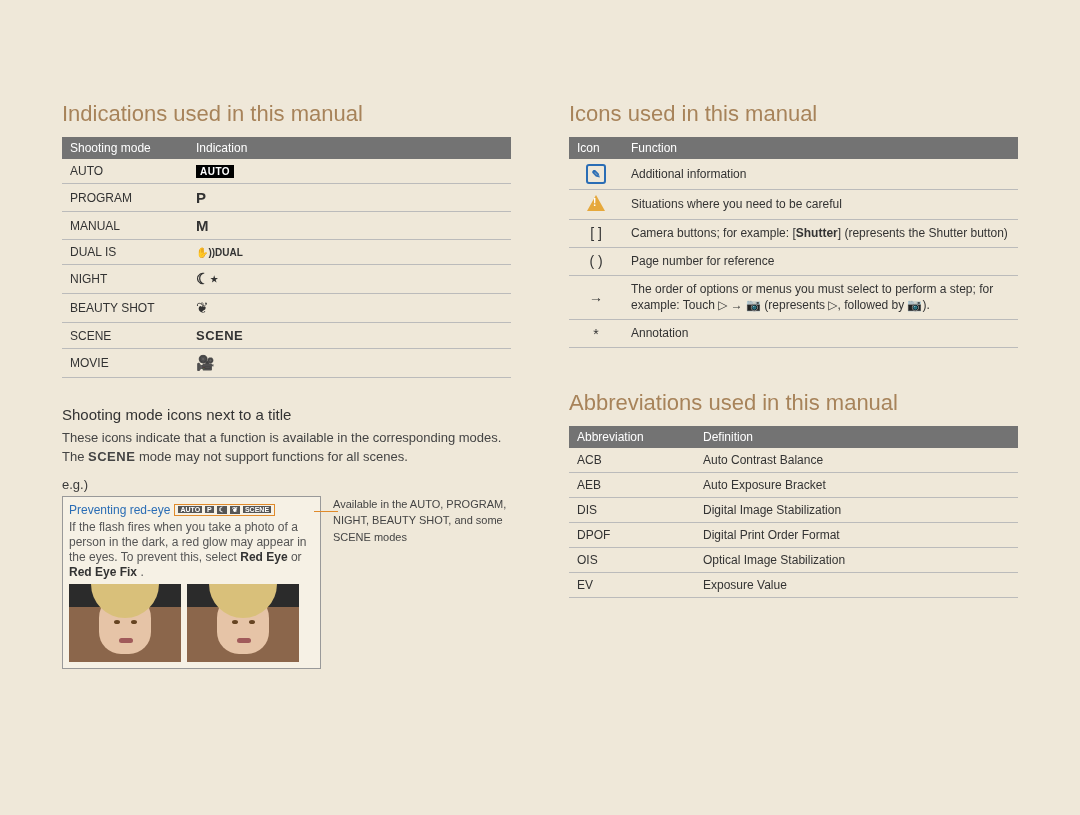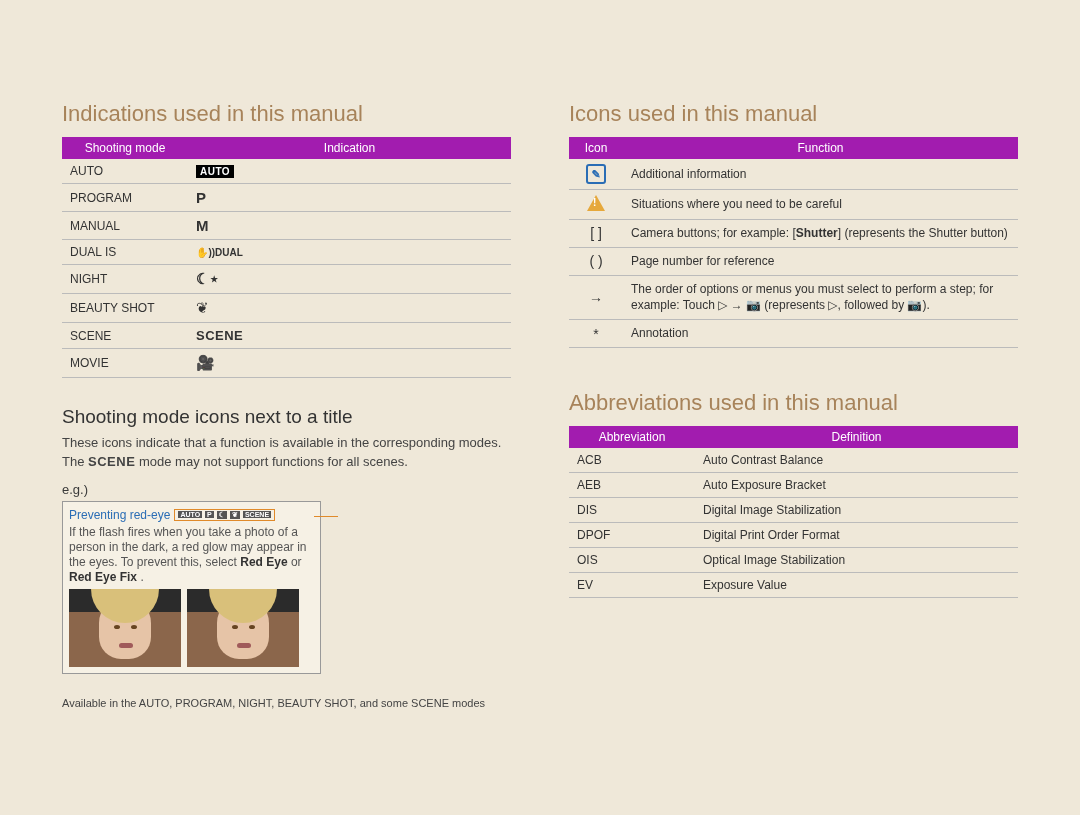--- a/index.html
+++ b/index.html
@@ -21,59 +21,59 @@
     margin-top: 43px;
   }
   .col { flex: 1; }
   h2.brown {
     color: #a7835a;
     font-weight: 400;
     font-size: 22px;
     margin: 0 0 10px 0;
   }
   h3.sub {
-    font-size: 19px;
+    font-size: 15px;
     font-weight: 400;
     color: #333;
     margin: 28px 0 6px 0;
   }
   p.body {
     font-size: 13px;
     line-height: 1.45;
     margin: 0 0 10px 0;
     color: #444;
   }
   table.data {
     width: 100%;
     border-collapse: collapse;
     font-size: 12px;
   }
   table.data thead th {
-    background: #a21caf;
+    background: #737373;
     color: #fff;
-    text-align: center;
+    text-align: left;
     font-weight: 400;
     padding: 4px 8px;
   }
   table.data tbody td {
     border-bottom: 1px solid #bbb;
     padding: 5px 8px;
     vertical-align: middle;
     color: #333;
   }
   table.data tbody td.c1 { width: 110px; }
   .ind-auto { display:inline-block; background:#000; color:#fff; font-weight:bold; font-size:10px; padding:1px 4px; letter-spacing:0.5px;}
   .ind-P { font-weight:bold; font-size:15px; }
   .ind-M { font-weight:bold; font-size:15px; }
   .ind-dual { font-size:10px; font-weight:bold;text-align:center; }
   .ind-scene { font-weight:bold; font-size:13px; letter-spacing:0.5px; }
   .ind-night { font-size:15px; font-weight:bold; }
   .ind-beauty { font-size:15px; }
   .ind-movie { font-size:15px; }
-  .eg-wrap { display:flex; gap:21px; margin-top:4px;flex-direction:column;}
+  .eg-wrap { display:flex; gap:12px; margin-top:4px;}
   .eg-box {
     border: 1px solid #999;
     padding: 6px;
     width: 245px;
     background: #f6f1e5;
   }
   .eg-title-row { display:flex; align-items:center; gap:4px; position:relative;}
   .eg-title { color:#2a6db5; font-size:12px; }
   .eg-badges { border:1px solid #e08a2a; padding:1px 3px; display:flex; gap:3px; font-size:8px; align-items:center;}
   .eg-badges span.b { background:#555; color:#fff; padding:0 2px; font-weight:bold; font-size:7px;}

